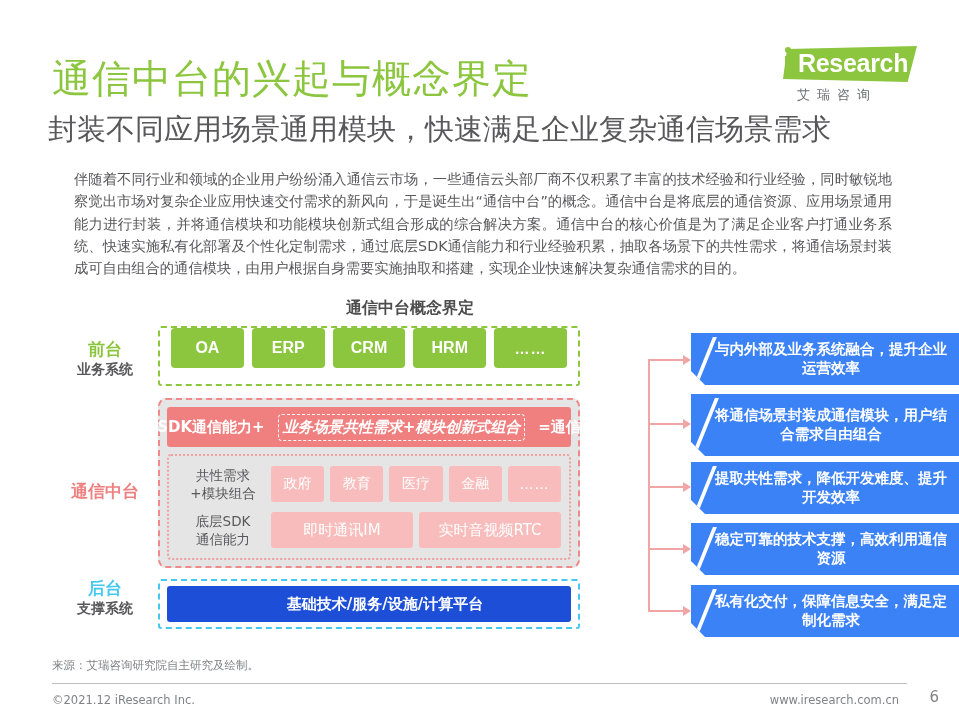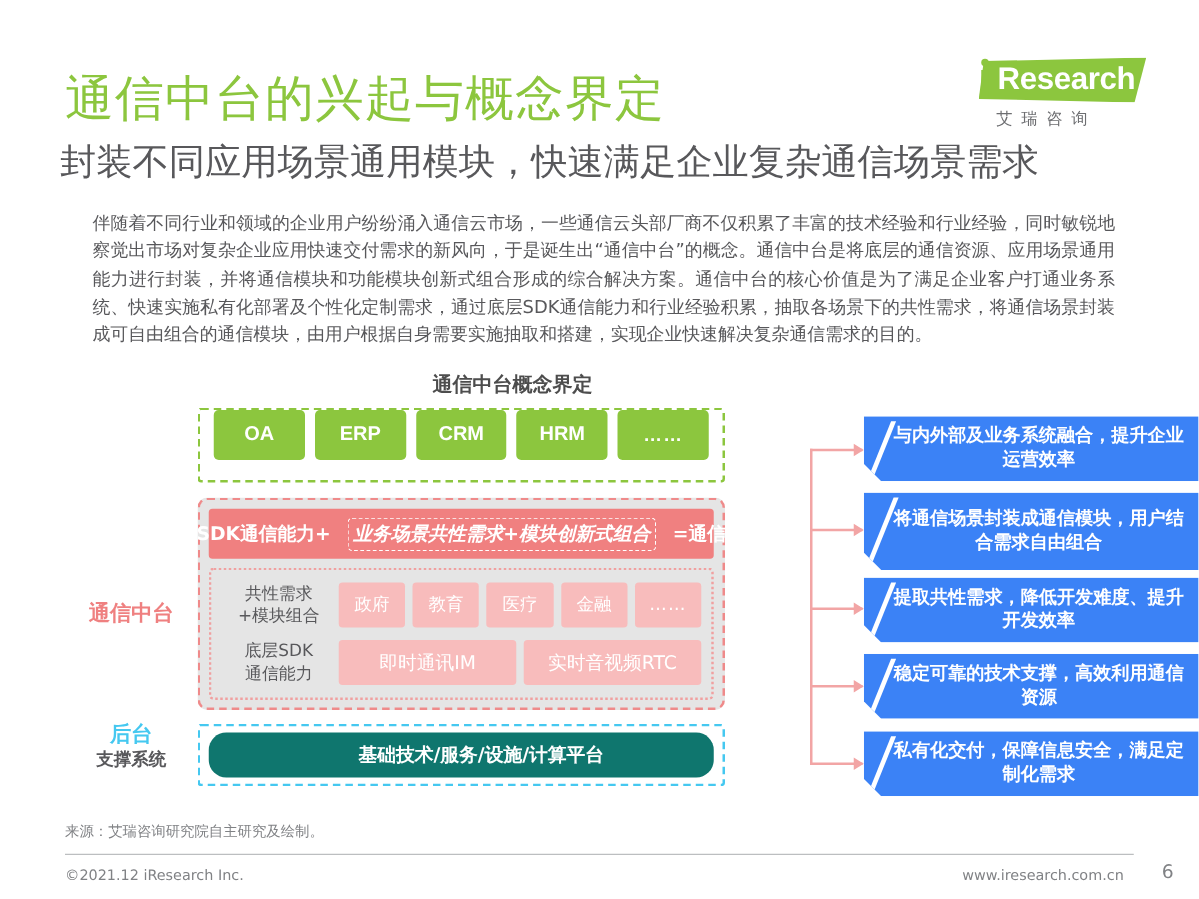--- a/index.html
+++ b/index.html
@@ -119,21 +119,21 @@
     color: #ffffff; font-size: 14px; font-family: "DejaVu Sans", sans-serif;
   }
   .chip-pink.wide { flex: 1; font-size: 15px; }
   .chip-pink.dots { letter-spacing: 1px; }
 
   .band-back {
     top: 253px; height: 50px; border: 2px dashed #45c8f0; border-radius: 3px;
     padding: 5px 7px;
   }
   .chip-blue {
-    width: 100%; height: 100%; background: #0f766e; border-radius: 14px;
+    width: 100%; height: 100%; background: #1d4ed8; border-radius: 3px;
     display: flex; align-items: center; justify-content: center;
     color: #ffffff; font-size: 15px; font-weight: bold;
     font-family: "DejaVu Sans", sans-serif;
     padding-left: 32px;
   }
 
   
   .spine {
     position: absolute; left: 600px; top: 33px; width: 2px; height: 252px;
     background: #f2a5a5;
@@ -185,20 +185,24 @@
   </div>
 
   <h1 class="title">通信中台的兴起与概念界定</h1>
   <h2 class="subtitle">封装不同应用场景通用模块，快速满足企业复杂通信场景需求</h2>
   <p class="body-text">伴随着不同行业和领域的企业用户纷纷涌入通信云市场，一些通信云头部厂商不仅积累了丰富的技术经验和行业经验，同时敏锐地察觉出市场对复杂企业应用快速交付需求的新风向，于是诞生出“通信中台”的概念。通信中台是将底层的通信资源、应用场景通用能力进行封装，并将通信模块和功能模块创新式组合形成的综合解决方案。通信中台的核心价值是为了满足企业客户打通业务系统、快速实施私有化部署及个性化定制需求，通过底层SDK通信能力和行业经验积累，抽取各场景下的共性需求，将通信场景封装成可自由组合的通信模块，由用户根据自身需要实施抽取和搭建，实现企业快速解决复杂通信需求的目的。</p>
 
   <div class="chart-title">通信中台概念界定</div>
 
   <div class="diagram">
 
+    <div class="stage-label stage-front">
+      <div class="main">前台</div>
+      <div class="sub">业务系统</div>
+    </div>
     <div class="stage-label stage-mid">
       <div class="main">通信中台</div>
     </div>
     <div class="stage-label stage-back">
       <div class="main">后台</div>
       <div class="sub">支撑系统</div>
     </div>
 
     <div class="band band-front">
       <div class="chip-green">OA</div>

